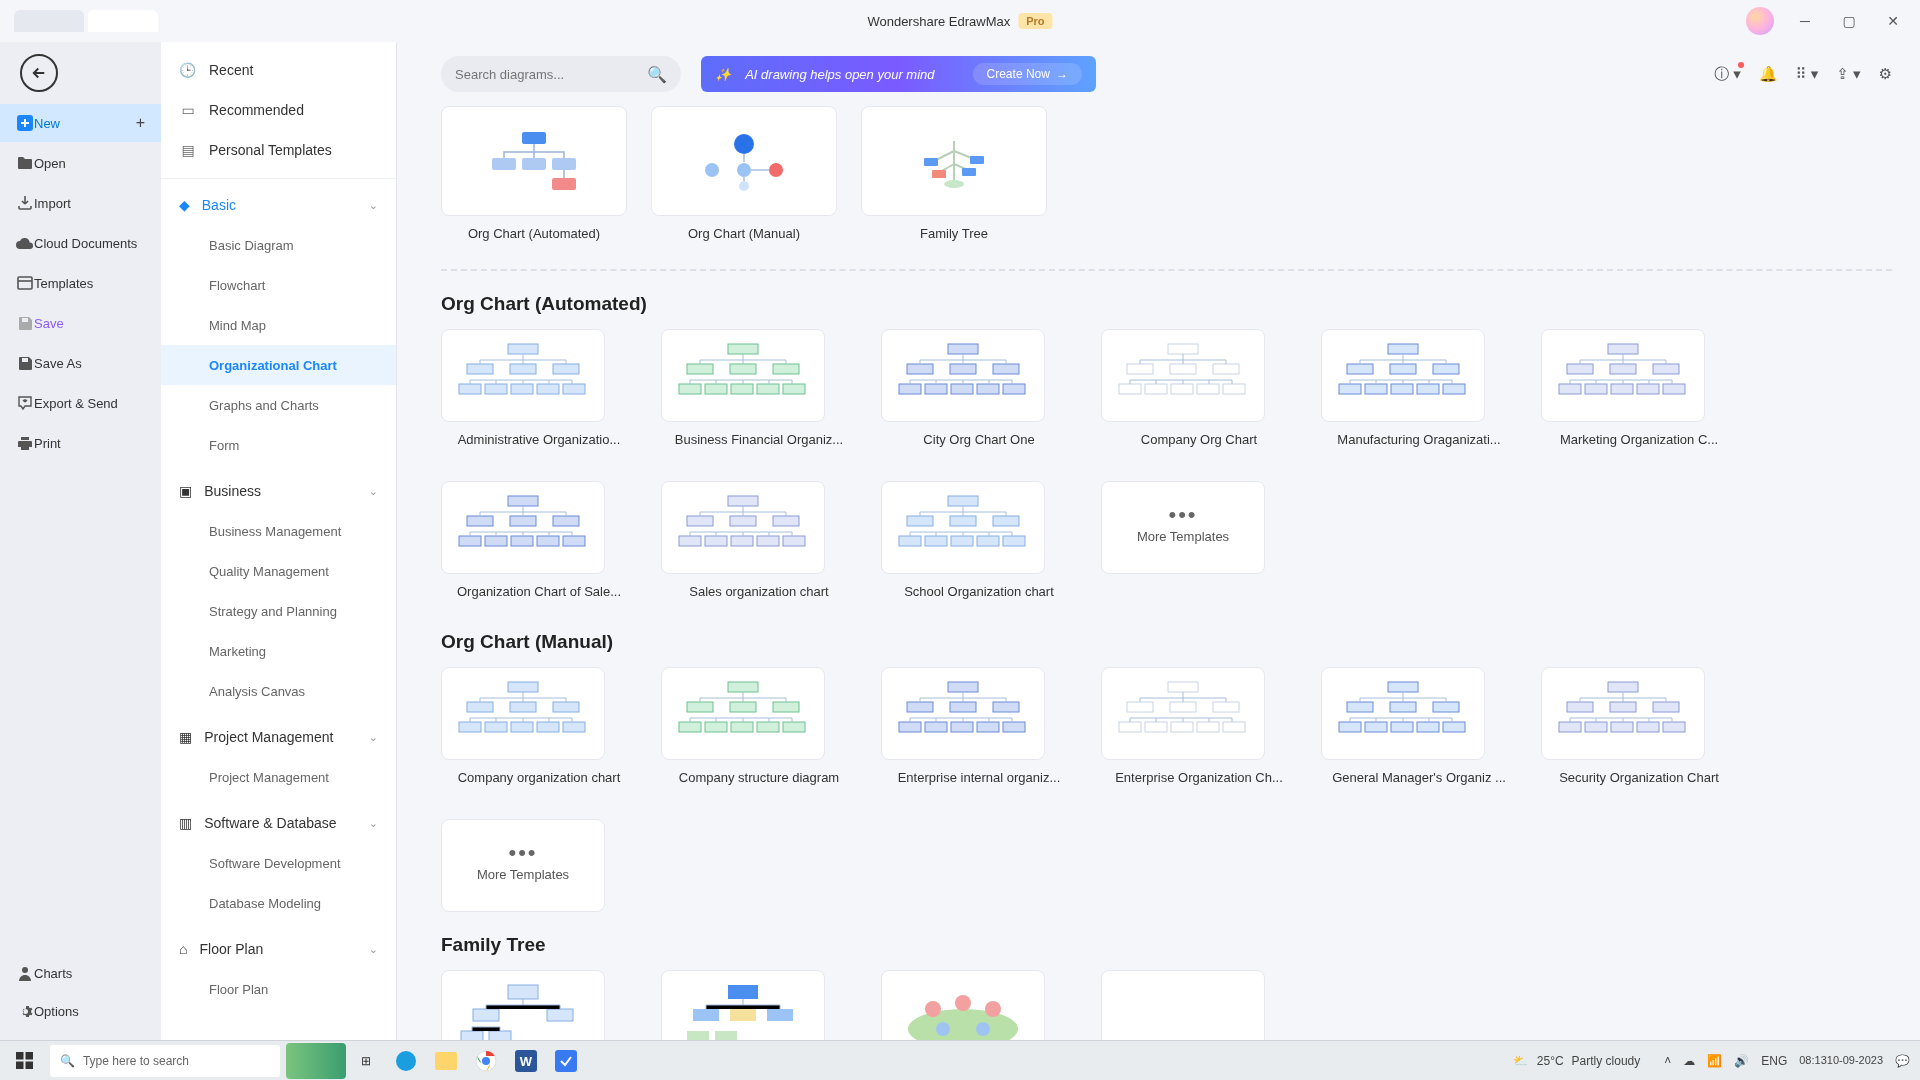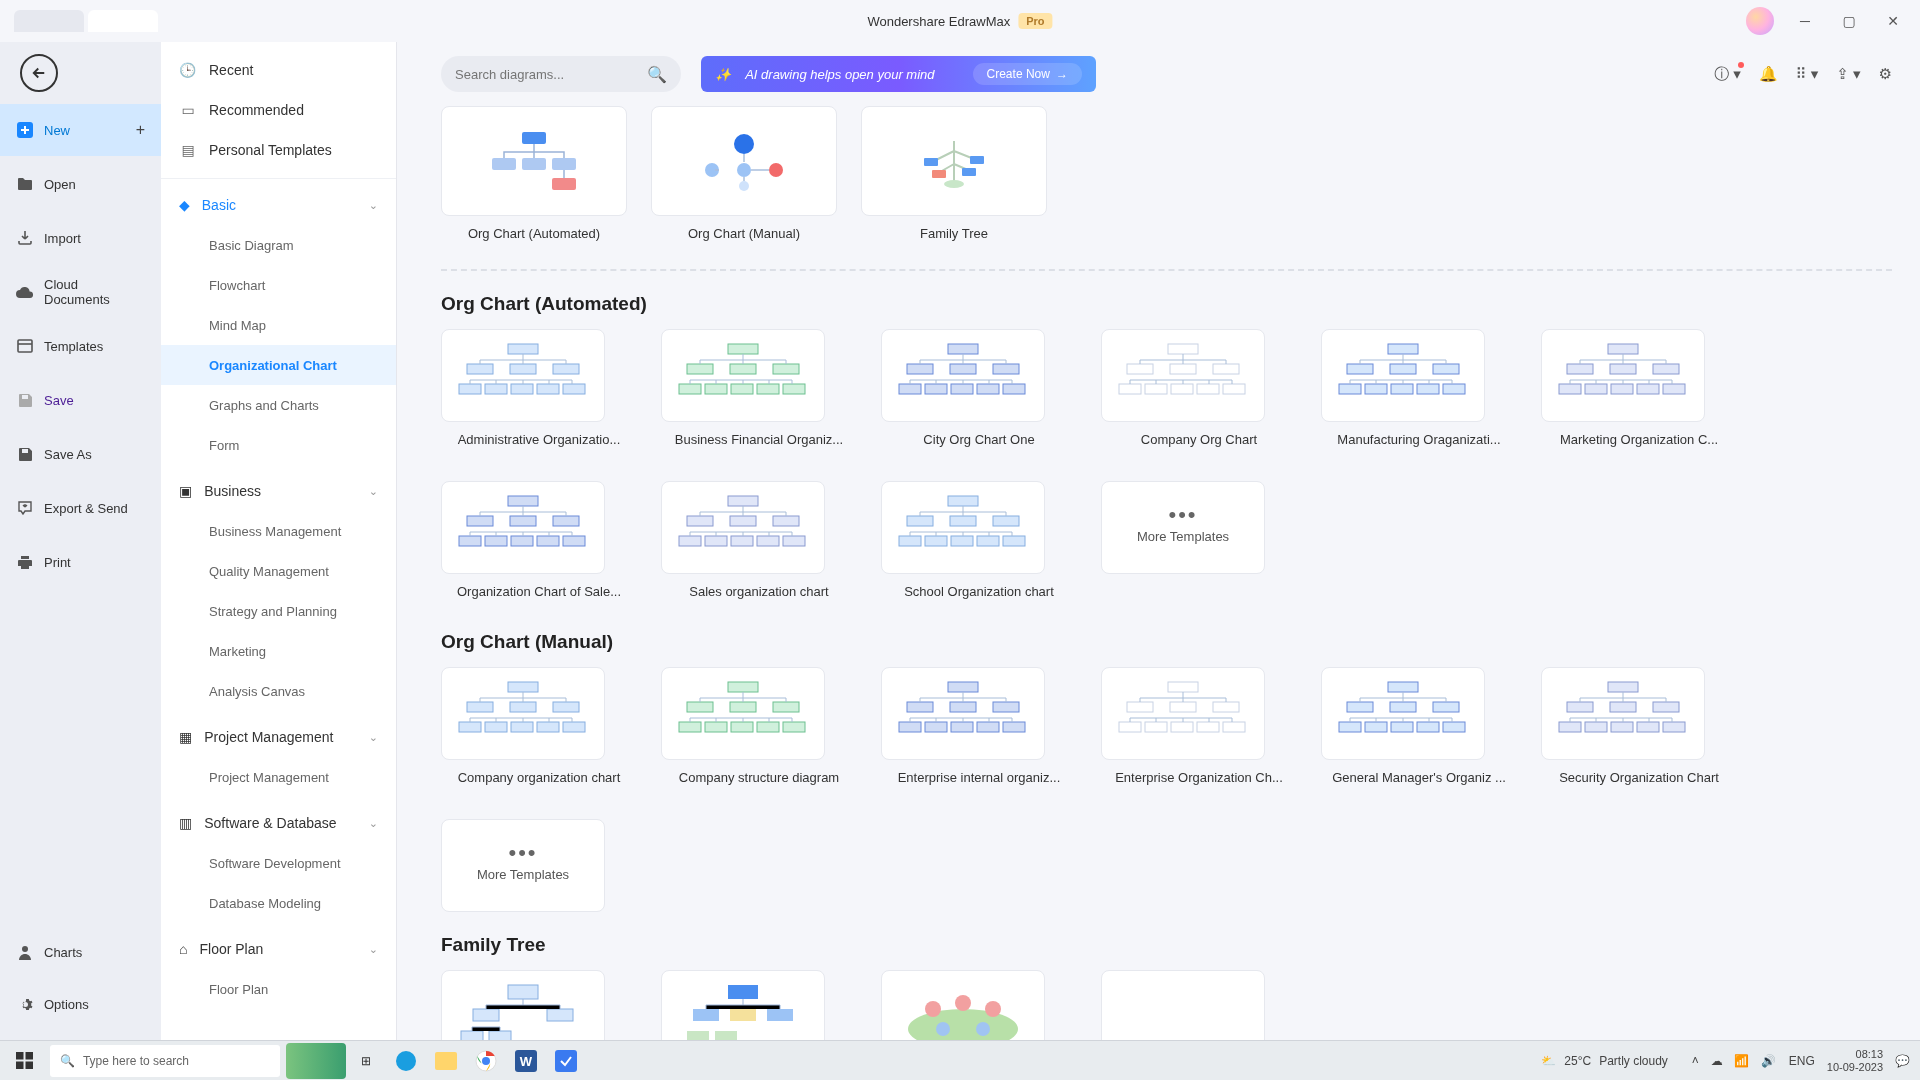--- a/index.html
+++ b/index.html
@@ -14,21 +14,21 @@
 .win-btn { width: 38px; height: 30px; display: flex; align-items: center; justify-content: center; cursor: pointer; font-size: 14px; color: #555; }
 .avatar { width: 28px; height: 28px; border-radius: 50%; background: radial-gradient(circle at 35% 35%, #ffd7a3, #ffb3e0, #c4a3ff); margin-right: 6px; }
 .tab-strip { display: flex; gap: 4px; padding-left: 6px; align-items: flex-end; }
 .tab-strip .doc-tab { width: 70px; height: 22px; background: #e6e8ef; border-radius: 6px 6px 0 0; }
 .tab-strip .doc-tab.active { background: #fff; }
 
 
 .layout { display: flex; height: calc(100% - 42px - 40px); }
 .leftbar { width: 161px; background: #eceef4; display: flex; flex-direction: column; padding-top: 6px; gap: 2px; }
 .leftbar .back-btn { width: 38px; height: 38px; border: 2px solid #333; border-radius: 50%; margin: 6px 0 10px 20px; display: flex; align-items: center; justify-content: center; font-size: 18px; cursor: pointer; }
-.lb-item { display: flex; align-items: center; gap: 10px; height: 52px; padding: 0 16px; font-size: 13px; color: #333; cursor: pointer; }
+.lb-item { display: flex; align-items: center; height: 38px; padding: 0 16px; font-size: 13px; color: #333; cursor: pointer; }
 .lb-item.active { background: #d2e8ff; color: #0078d4; }
 .lb-item .plus { margin-left: auto; font-size: 16px; color: #444; }
 .lb-icon { width: 18px; height: 18px; display: flex; align-items: center; justify-content: center; color: #444; }
 .lb-spacer { flex: 1; }
 .lb-footer { padding-bottom: 10px; }
 
 
 .cat-panel { width: 236px; background: #fff; border-right: 1px solid #e5e6ec; overflow-y: auto; }
 .cat-top { padding: 8px 0; border-bottom: 1px solid #eef0f4; }
 .cat-row { display: flex; align-items: center; gap: 12px; height: 40px; padding: 0 18px; font-size: 14px; color: #333; cursor: pointer; }
@@ -65,21 +65,21 @@
 .more-card .tpl-thumb { display: flex; align-items: center; justify-content: center; flex-direction: column; color: #555; font-size: 13px; gap: 10px; }
 .more-dots { font-size: 22px; letter-spacing: 2px; color: #666; line-height: 8px; }
 
 
 .taskbar { position: fixed; bottom: 0; left: 0; right: 0; height: 40px; background: #e8ecef; display: flex; align-items: center; font-size: 12px; color: #333; border-top: 1px solid #d0d4da; }
 .taskbar .start { width: 48px; height: 40px; display: flex; align-items: center; justify-content: center; cursor: pointer; }
 .taskbar .search-box { display: flex; align-items: center; gap: 8px; background: #fff; height: 32px; border-radius: 3px; padding: 0 10px; width: 230px; margin-left: 2px; color: #666; }
 .taskbar .tb-icon { width: 40px; height: 40px; display: flex; align-items: center; justify-content: center; cursor: pointer; }
 .taskbar .tray { margin-left: auto; display: flex; align-items: center; gap: 12px; padding-right: 10px; color: #444; }
 .taskbar .weather { display: flex; align-items: center; gap: 8px; margin-right: 12px; }
-.taskbar .clock { display: flex; flex-direction: column; align-items: flex-end; font-size: 11px; line-height: 13px; }
+.taskbar .clock { display: flex; flex-direction: row; align-items: flex-end; font-size: 11px; line-height: 13px; }
 
 
 svg { display: block; }
 </style>
 </head>
 <body>
 
 <div class="titlebar">
   <div class="titlebar-left">
     <div class="tab-strip">
@@ -143,21 +143,21 @@
     </div>
     <div class="lb-item">
       <span class="lb-icon">
           <svg width="16" height="14" viewBox="0 0 16 14" fill="none" stroke="#555" stroke-width="1.6">
             <rect x="1" y="1" width="14" height="12" rx="1"></rect>
             <path d="M1 5h14"></path>
           </svg>
         </span>
       <span>Templates</span>
     </div>
-    <div class="lb-item" style="color:#4c1d95">
+    <div class="lb-item" style="color:#8b5cf6">
       <span class="lb-icon">
           <svg width="15" height="15" viewBox="0 0 15 15" fill="#aaa">
             <path d="M2 1h9l3 3v9a1 1 0 01-1 1H2a1 1 0 01-1-1V2a1 1 0 011-1zm2 1v4h6V2H4zm1 7h5v4H5V9z"></path>
           </svg>
         </span>
       <span>Save</span>
     </div>
     <div class="lb-item">
       <span class="lb-icon">
           <svg width="15" height="15" viewBox="0 0 15 15" fill="#555">

